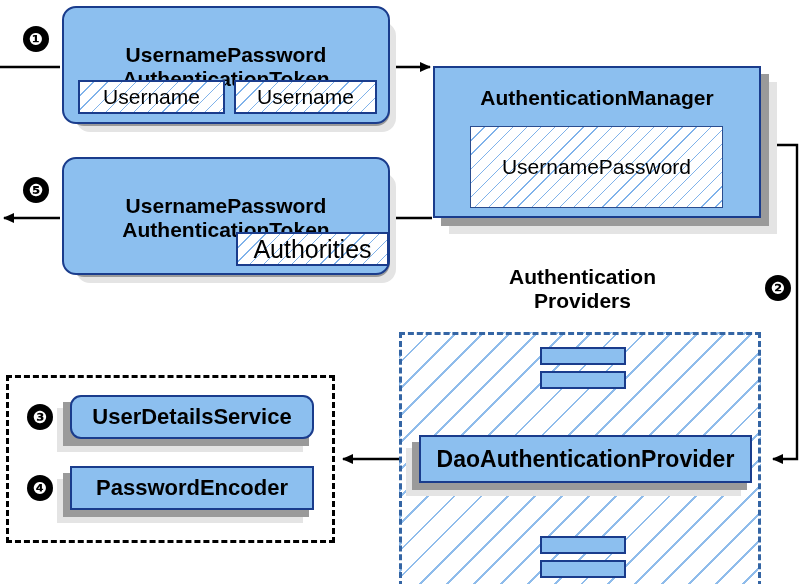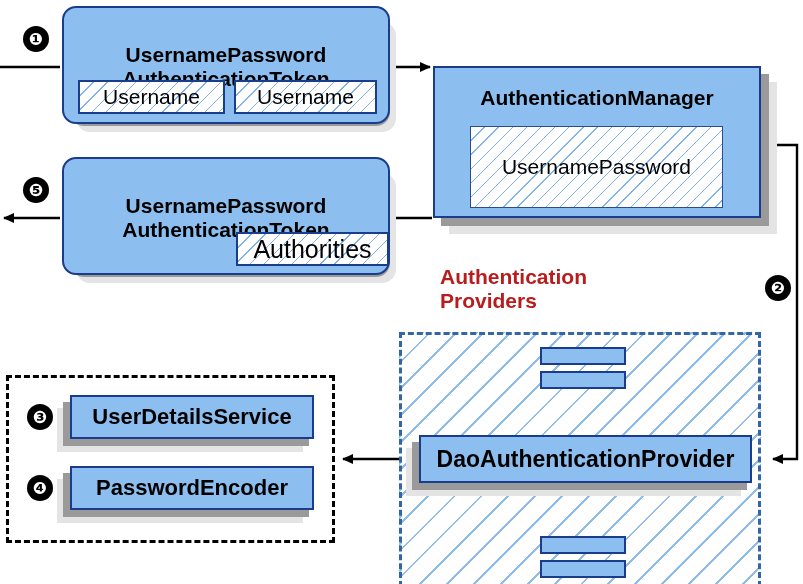--- a/index.html
+++ b/index.html
@@ -61,21 +61,21 @@
     position:absolute;
     width:26px;height:26px;border-radius:50%;
     background:#000;color:#fff;
     display:flex;align-items:center;justify-content:center;
     font-size:17px;font-weight:bold;line-height:1;
     font-family:"DejaVu Sans",sans-serif;
   }
 
   
   .caption{
-    position:absolute;font-weight:bold;color:#b91c1c;
+    position:absolute;text-align:center;font-weight:bold;color:#000000;
     line-height:1.12;
   }
 
   svg.wires{position:absolute;left:0;top:0;width:803px;height:584px;
             overflow:visible;pointer-events:none;}
 </style>
 </head>
 <body>
 
 <div id="stage">
@@ -193,21 +193,21 @@
   <div class="shadow-light node" style="left:406px;top:448px;width:335px;height:48px;"></div>
   <div class="shadow-dark node" style="left:412px;top:442px;width:335px;height:48px;"></div>
   <div class="node blue" style="left:419px;top:435px;width:333px;height:48px;font-size:23px;">
     <span>DaoAuthenticationProvider</span>
   </div>
 
   <div class="node dash-black" style="left:6px;top:375px;width:329px;height:168px;"></div>
 
   <div class="shadow-light node" style="left:57px;top:408px;width:246px;height:44px;"></div>
   <div class="shadow-dark node" style="left:63px;top:402px;width:246px;height:44px;"></div>
-  <div class="node blue" style="left:70px;top:395px;width:244px;height:44px;font-size:22px;">
+  <div class="node blue" style="left:70px;top:395px;width:244px;height:44px;font-size:22px;border-radius:11px;">
     <span>UserDetailsService</span>
   </div>
   <div class="step" style="left:27px;top:404px;">
     <span>❸</span>
   </div>
 
   <div class="shadow-light node" style="left:57px;top:479px;width:246px;height:44px;"></div>
   <div class="shadow-dark node" style="left:63px;top:473px;width:246px;height:44px;"></div>
   <div class="node blue" style="left:70px;top:466px;width:244px;height:44px;font-size:22px;">
     <span>PasswordEncoder</span>

